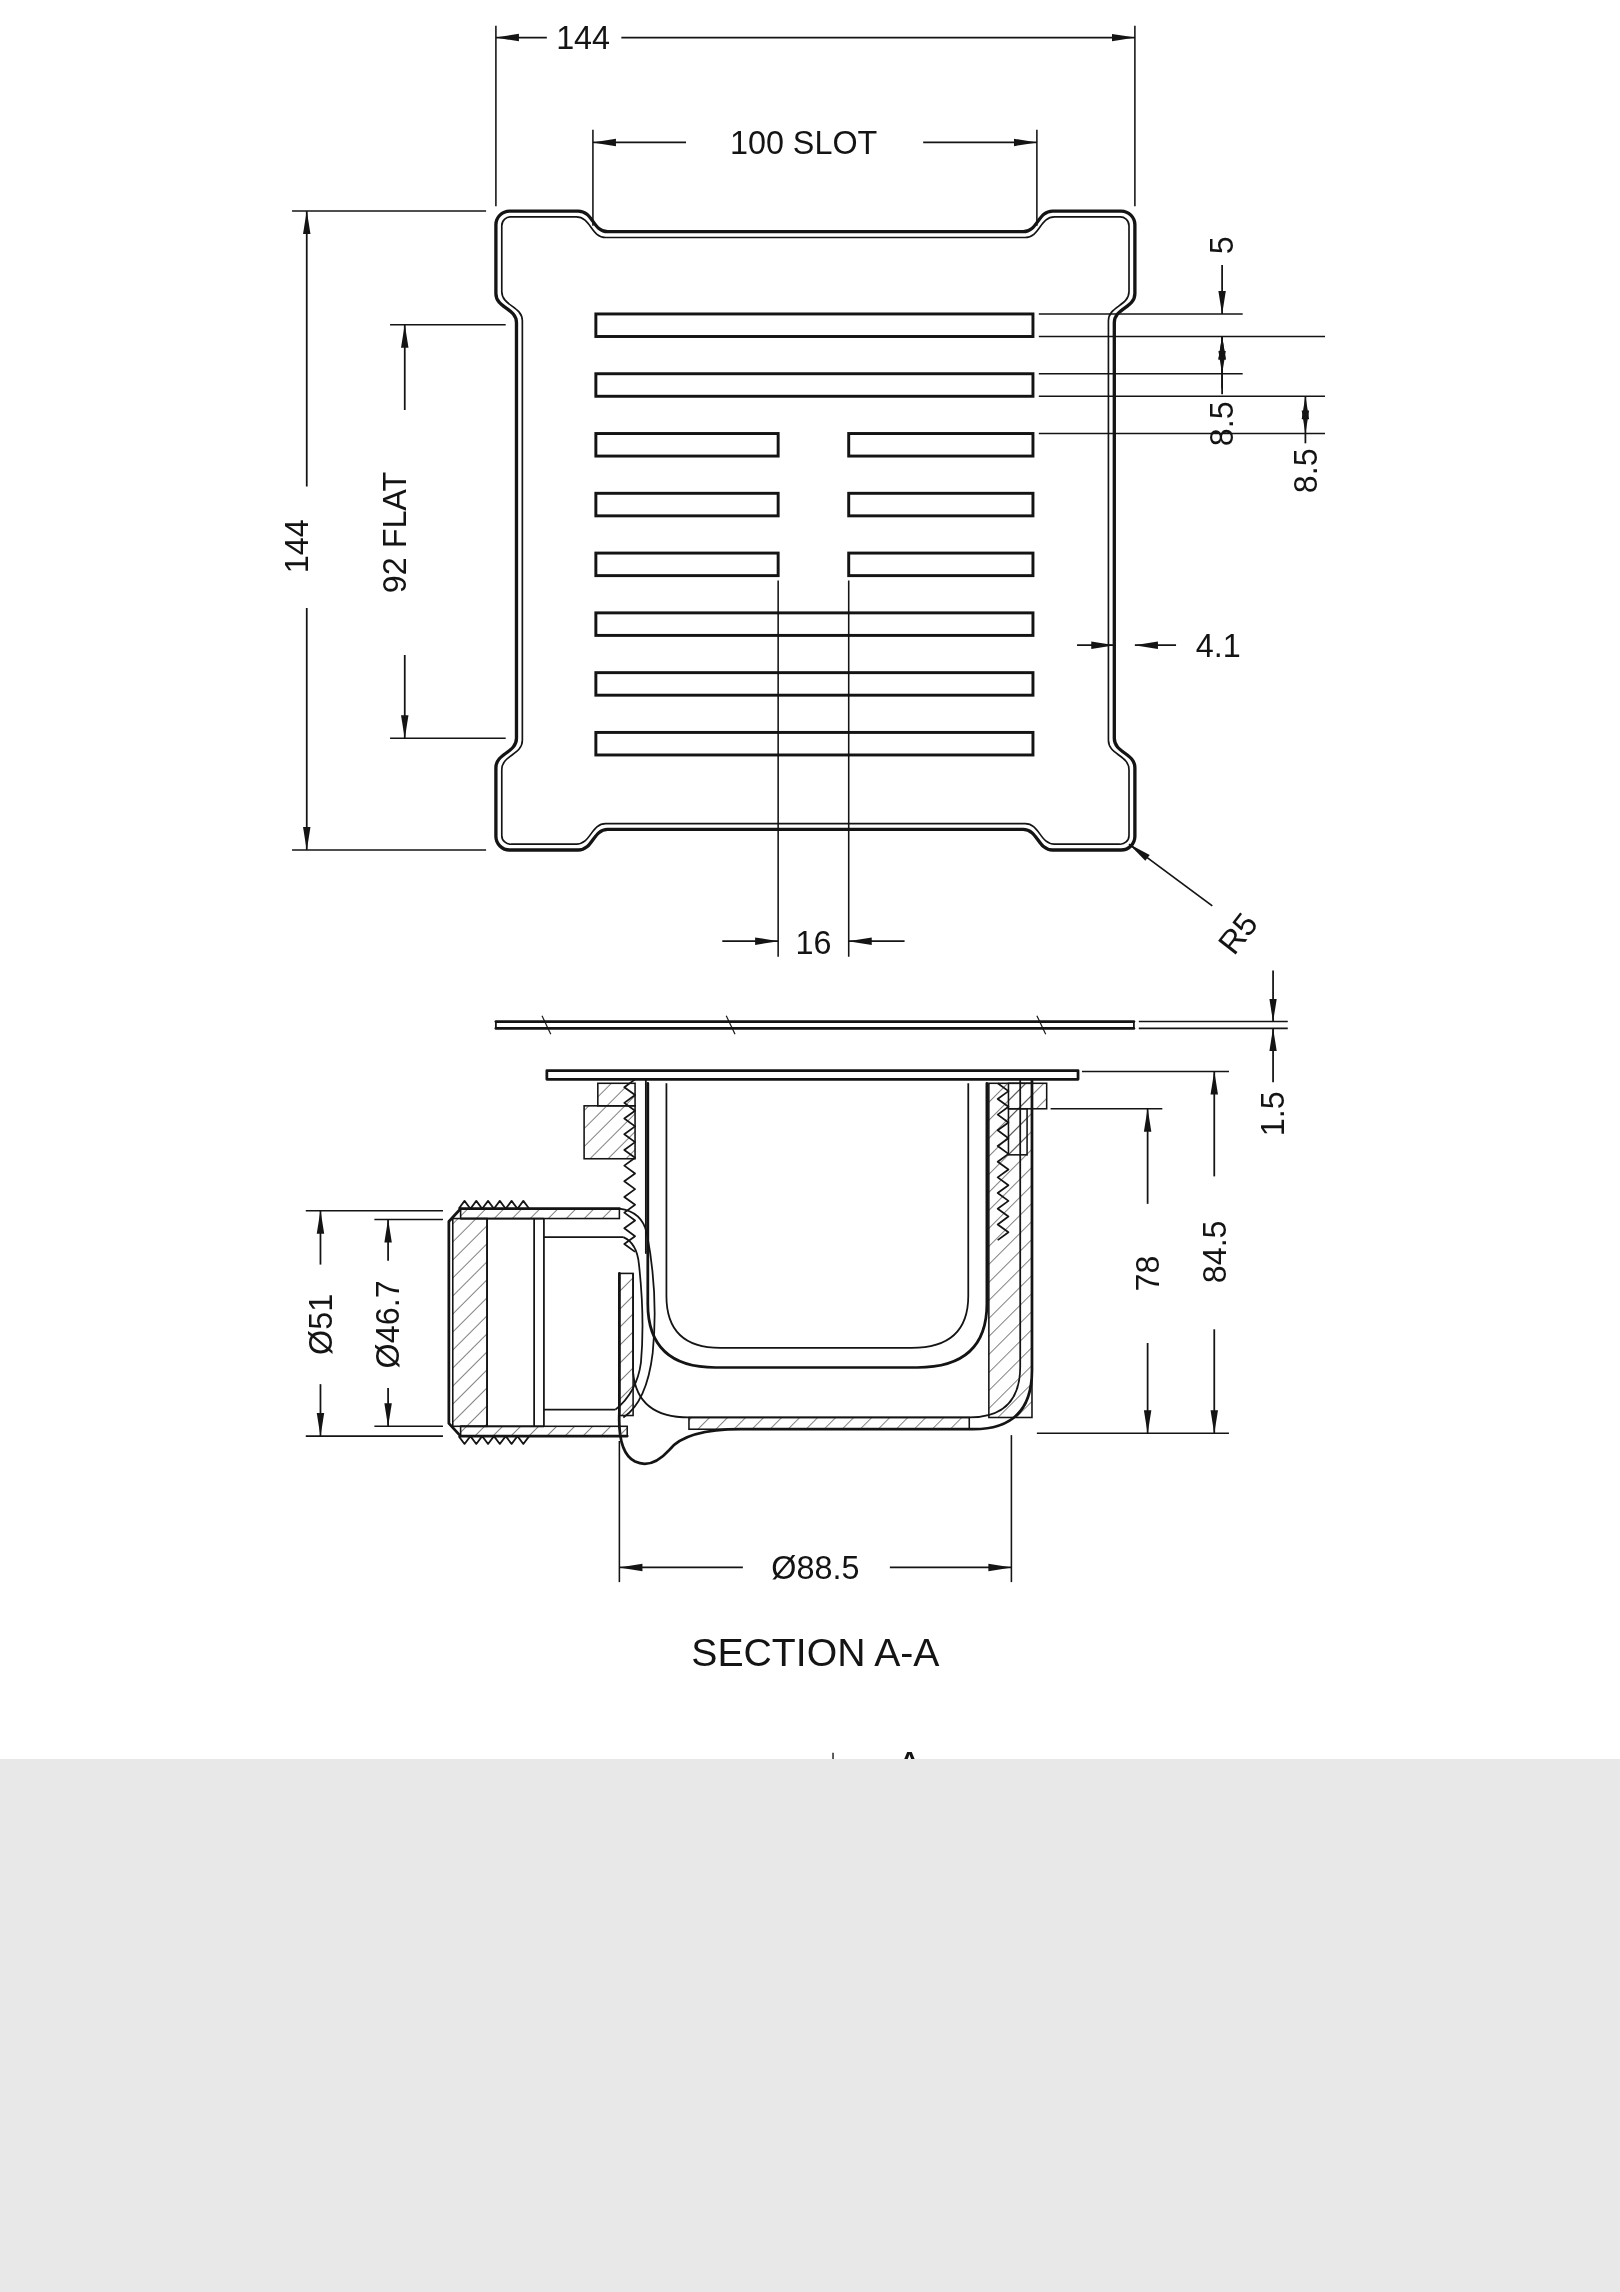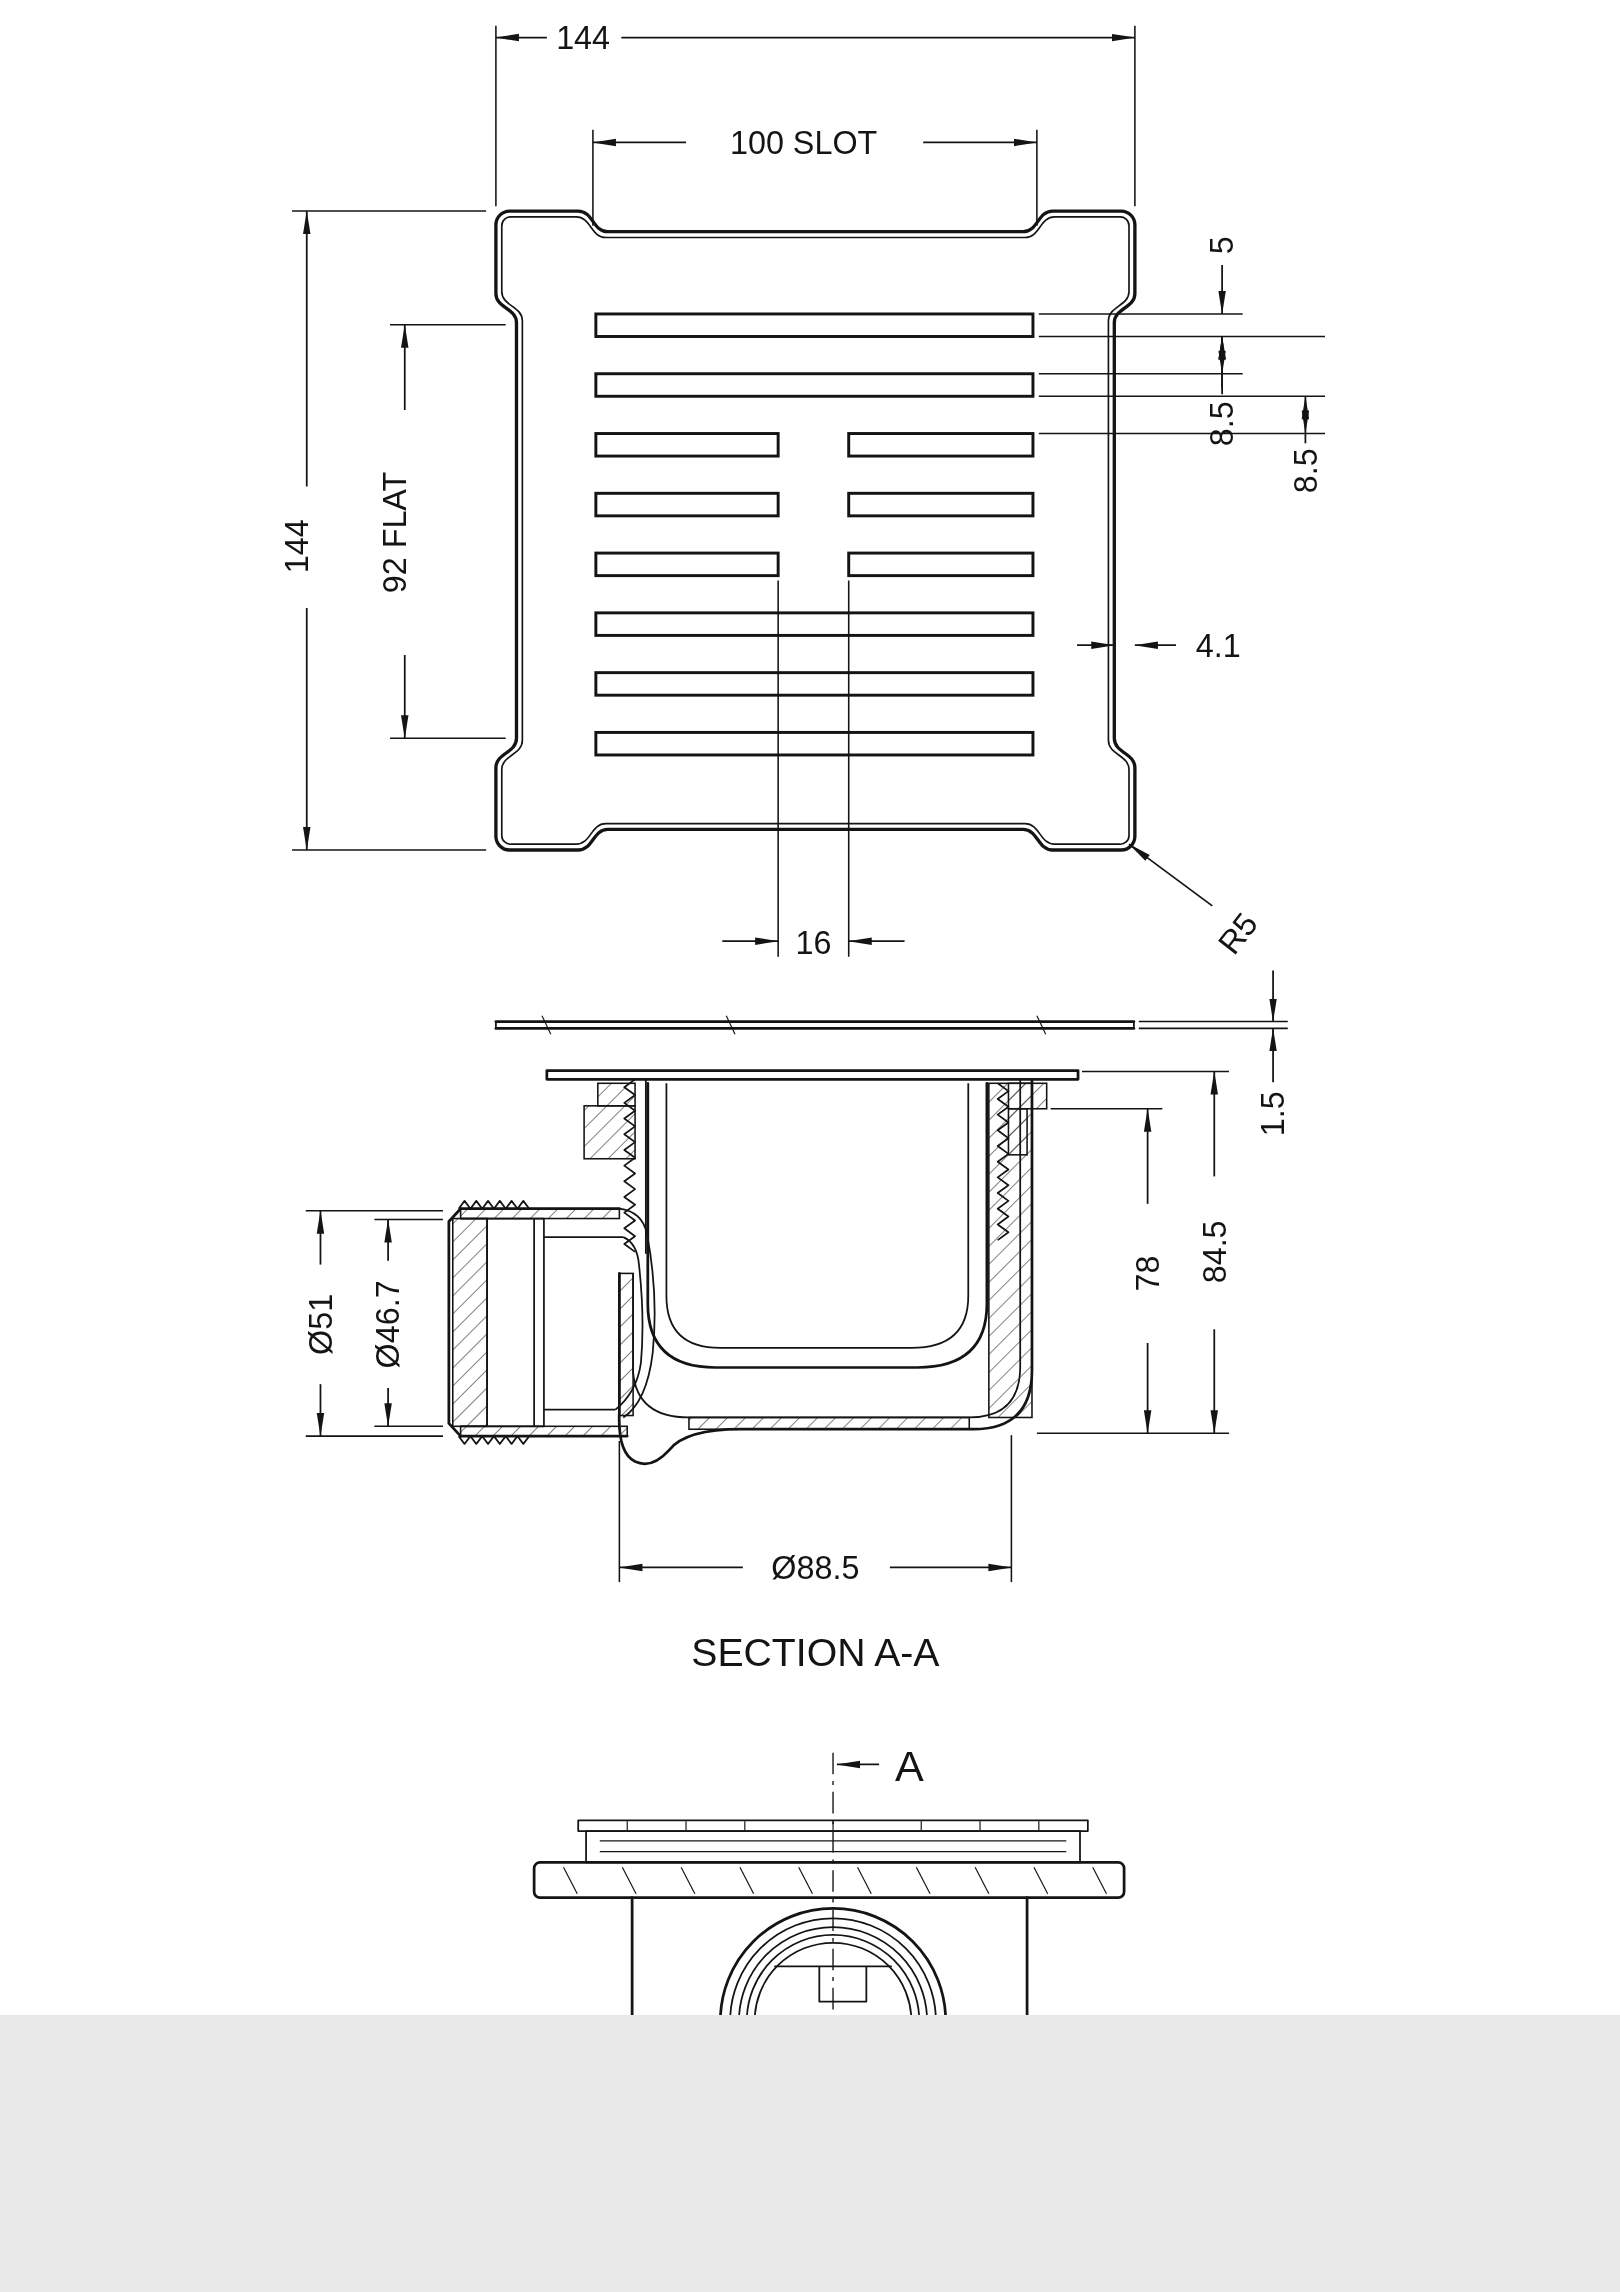--- a/index.html
+++ b/index.html
@@ -1,16 +1,16 @@
 <!DOCTYPE html>
 <html><head>
 <meta charset="utf-8">
 <style>
   html,body{margin:0;padding:0;background:#e8e8e8;}
-  .canvas{position:relative;width:1620px;height:2015px;background:#ffffff;margin:0 auto;overflow:hidden;}
+  .canvas{position:relative;width:1620px;height:1759px;background:#ffffff;margin:0 auto;overflow:hidden;}
   svg{display:block;}
   .dimtxt{font-family:"Liberation Sans",sans-serif;font-size:33px;fill:#141414;}
   .captxt{font-family:"Liberation Sans",sans-serif;font-size:40px;fill:#141414;}
   .atxt{font-family:"Liberation Sans",sans-serif;font-size:44px;fill:#141414;}
   .ol{stroke:#141414;fill:none;stroke-width:3.4;stroke-linejoin:round;stroke-linecap:round;}
   .ol2{stroke:#141414;fill:none;stroke-width:1.7;stroke-linejoin:round;}
   .slot{stroke:#141414;fill:#ffffff;stroke-width:3;}
   .dim{stroke:#141414;fill:none;stroke-width:1.8;}
   .ext{stroke:#141414;fill:none;stroke-width:1.6;}
   .sec{stroke:#141414;fill:none;stroke-width:2.8;stroke-linejoin:round;stroke-linecap:round;}

